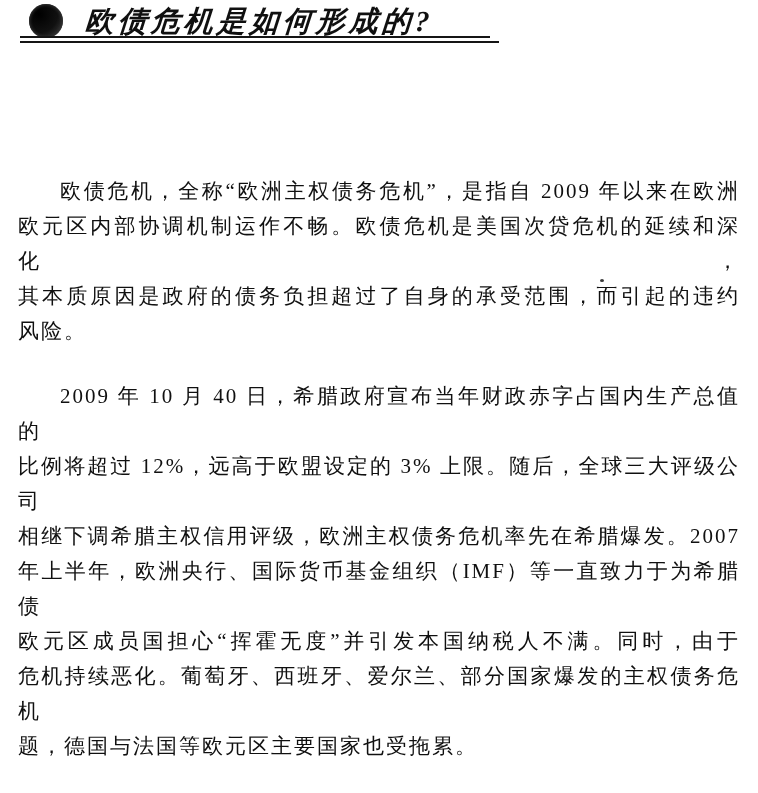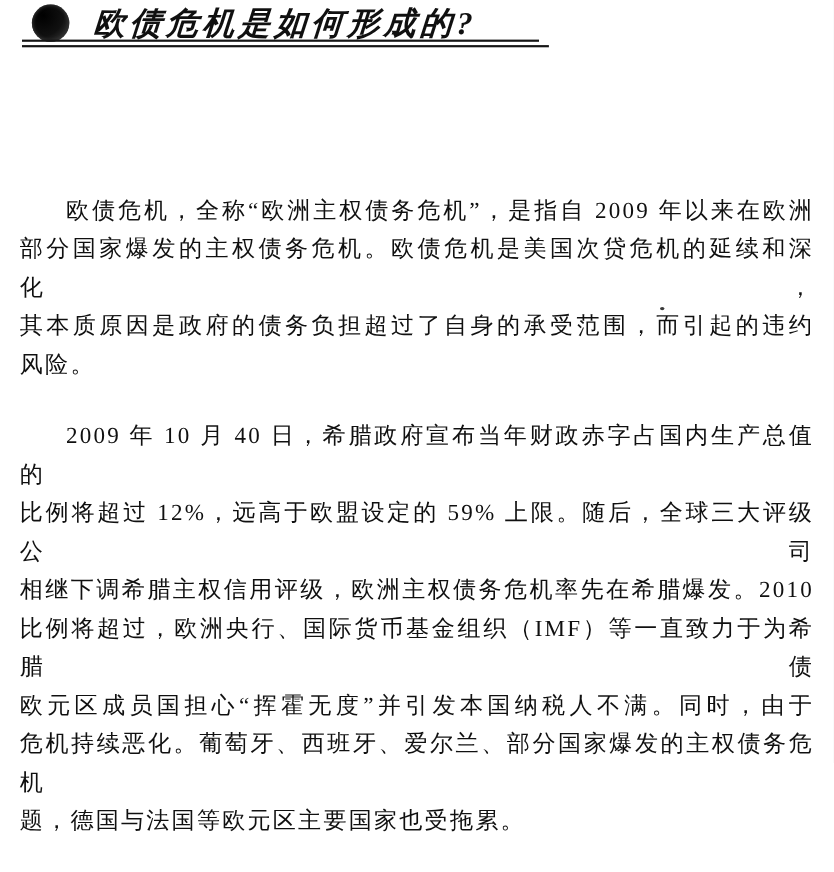--- a/index.html
+++ b/index.html
@@ -72,29 +72,29 @@
     <div class="rule rule-top"></div>
     <div class="rule rule-bottom"></div>
   </header>
 
   <span class="speck speck-1"></span>
 
   <main class="page-body">
 
     <p class="para">
       <span class="line first" style="display:block">欧债危机，全称“欧洲主权债务危机”，是指自 2009 年以来在欧洲</span>
-      <span class="line" style="display:block">部分国家爆发的主权债务危机。欧债危机是美国次贷危机的延续和深化，</span>
+      <span class="line" style="display:block">欧元区内部协调机制运作不畅。欧债危机是美国次贷危机的延续和深化，</span>
       <span class="line" style="display:block">其本质原因是政府的债务负担超过了自身的承受范围，而引起的违约</span>
       <span class="line last" style="display:block">风险。</span>
     </p>
 
     <p class="para">
       <span class="line first" style="display:block">2009 年 10 月 40 日，希腊政府宣布当年财政赤字占国内生产总值的</span>
-      <span class="line" style="display:block">比例将超过 12%，远高于欧盟设定的 59% 上限。随后，全球三大评级公司</span>
-      <span class="line" style="display:block">相继下调希腊主权信用评级，欧洲主权债务危机率先在希腊爆发。2010</span>
-      <span class="line" style="display:block">比例将超过，欧洲央行、国际货币基金组织（IMF）等一直致力于为希腊债</span>
+      <span class="line" style="display:block">比例将超过 12%，远高于欧盟设定的 3% 上限。随后，全球三大评级公司</span>
+      <span class="line" style="display:block">相继下调希腊主权信用评级，欧洲主权债务危机率先在希腊爆发。2007</span>
+      <span class="line" style="display:block">年上半年，欧洲央行、国际货币基金组织（IMF）等一直致力于为希腊债</span>
       <span class="line" style="display:block">欧元区成员国担心“挥霍无度”并引发本国纳税人不满。同时，由于</span>
       <span class="line" style="display:block">危机持续恶化。葡萄牙、西班牙、爱尔兰、部分国家爆发的主权债务危机</span>
       <span class="line last" style="display:block">题，德国与法国等欧元区主要国家也受拖累。</span>
     </p>
 
   </main>
 </div>
 
 </body></html>

